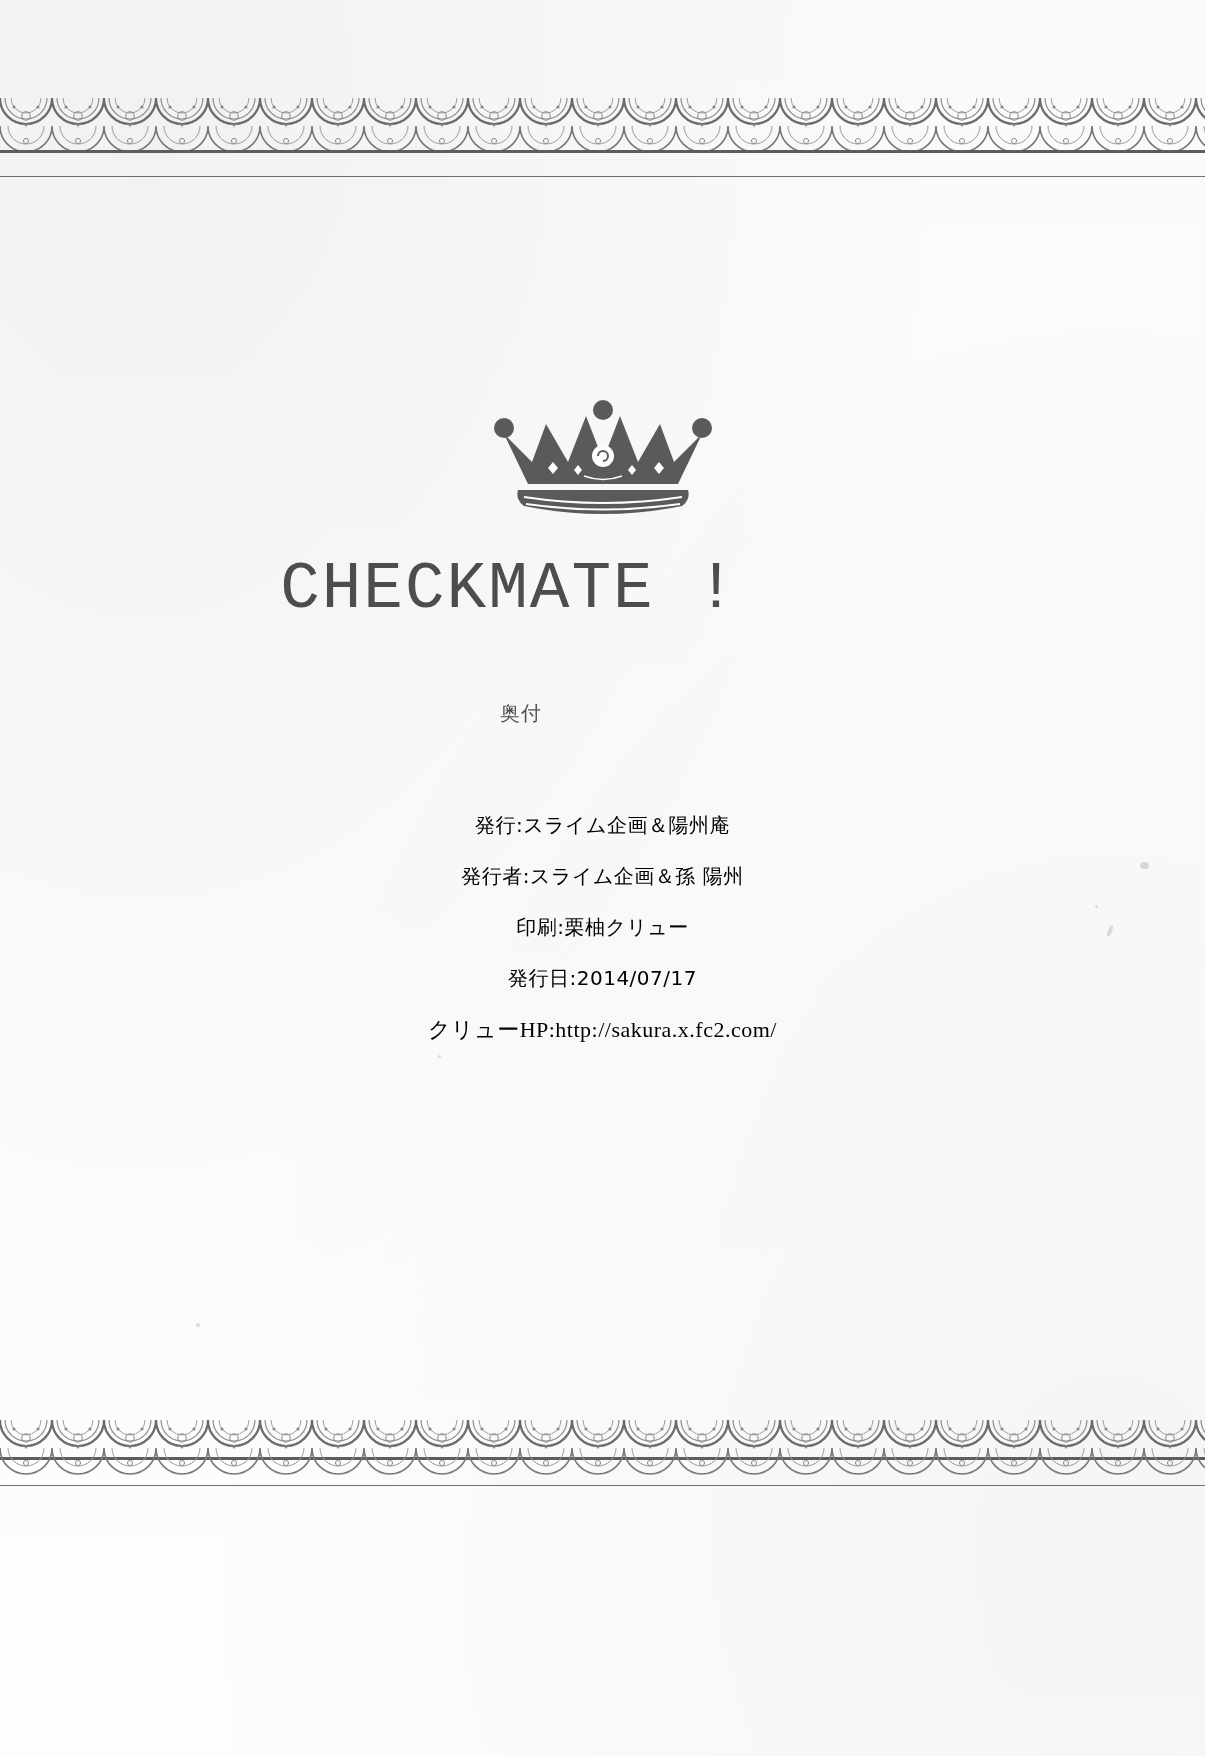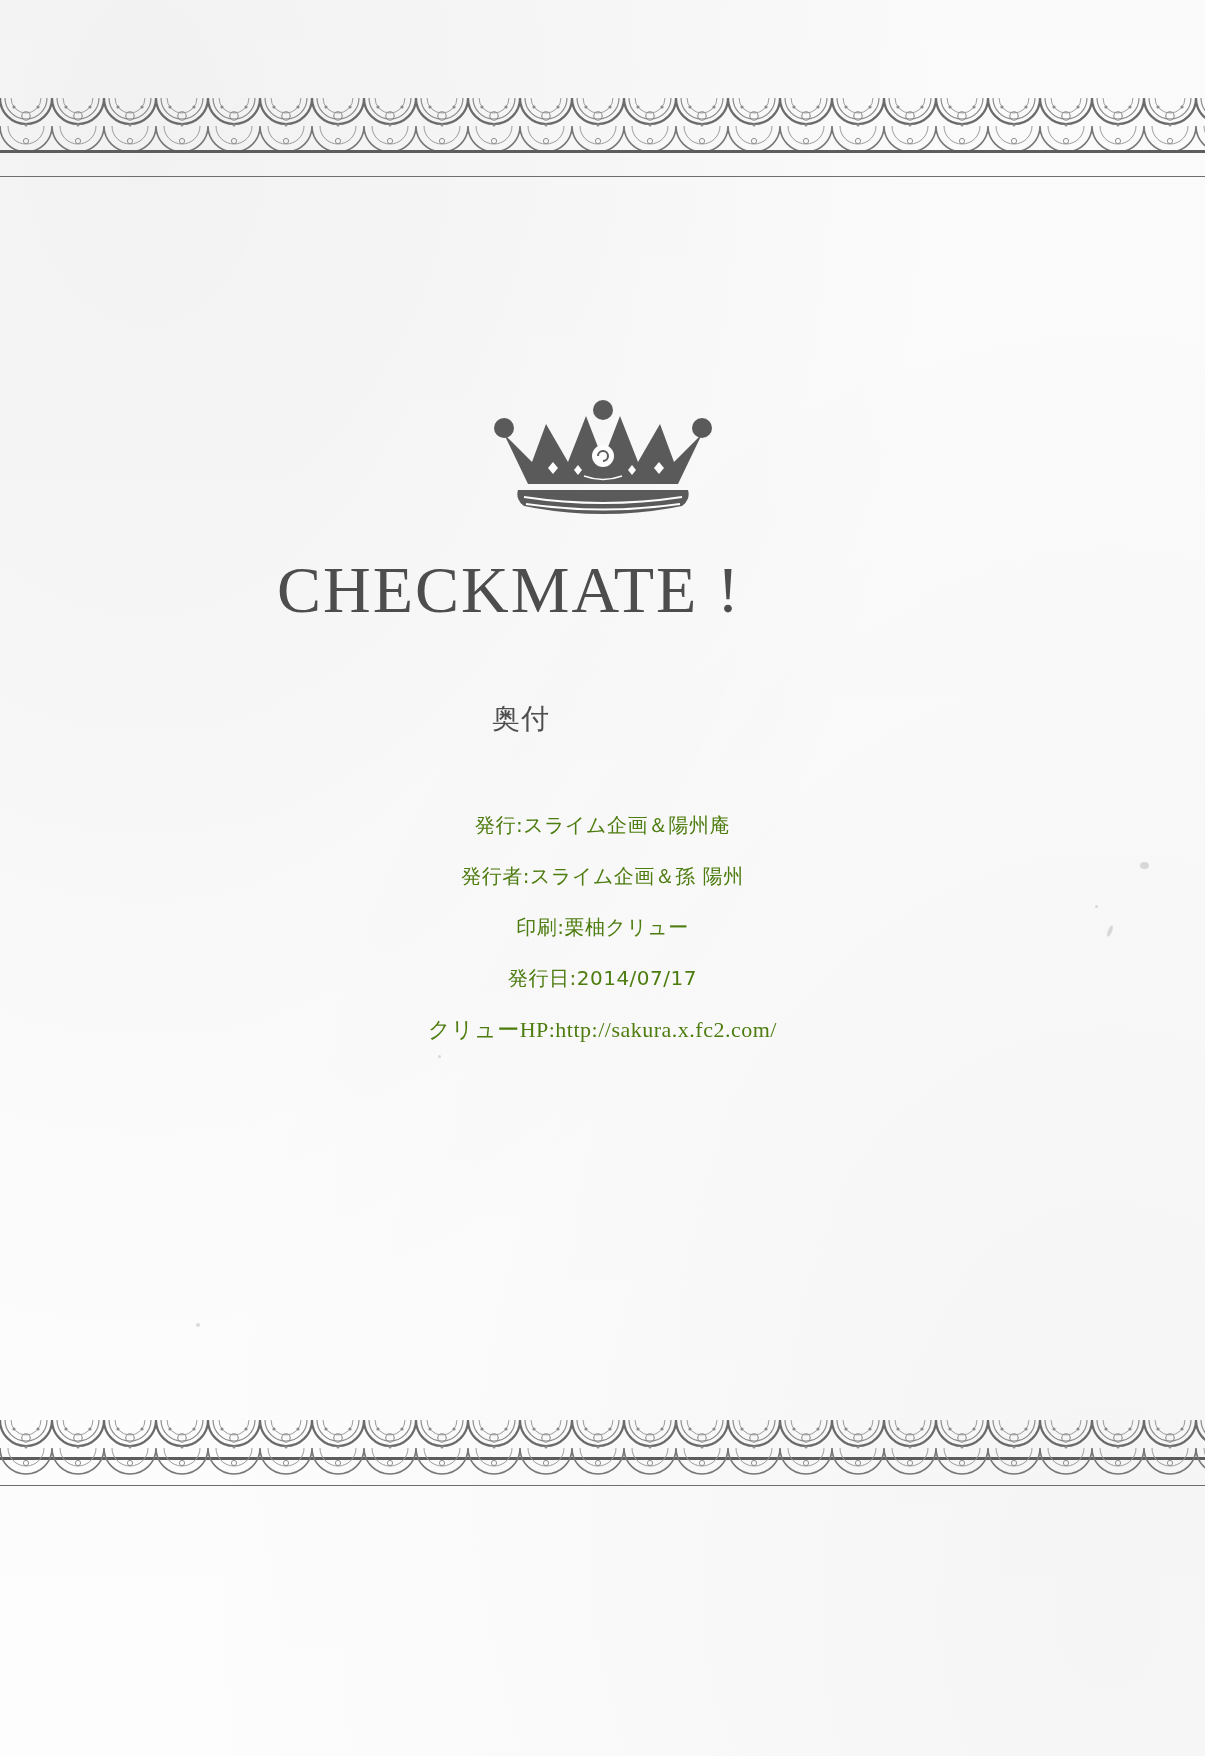--- a/index.html
+++ b/index.html
@@ -62,50 +62,50 @@
     text-align: center;
   }
   .crown-wrap svg { display: inline-block; }
 
   .title {
     position: absolute;
     top: 552px;
     left: 0;
     width: 1018px;
     text-align: center;
-    font-family: Liberation Serif, serif;
+    font-family: Liberation Mono, monospace;
     font-size: 66px;
     letter-spacing: 2px;
     color: #4d4d4d;
     font-weight: 400;
   }
 
   .subtitle {
     position: absolute;
     top: 700px;
     left: 0;
     width: 1042px;
     text-align: center;
     font-family: "DejaVu Sans", sans-serif;
-    font-size: 28px;
+    font-size: 20px;
     color: #4f4f4f;
     letter-spacing: 1px;
   }
 
   .colophon {
     position: absolute;
     top: 815px;
     left: 0;
     width: 1205px;
     text-align: center;
   }
   .colophon .line {
     font-family: "DejaVu Sans", sans-serif;
     font-size: 20px;
-    color: #4d7c0f;
+    color: #000000;
     line-height: 1.0;
     margin: 0 0 31px 0;
     letter-spacing: 0.5px;
   }
   .colophon .line.url {
     font-family: "Liberation Serif", serif;
     font-size: 22px;
   }
 
   

